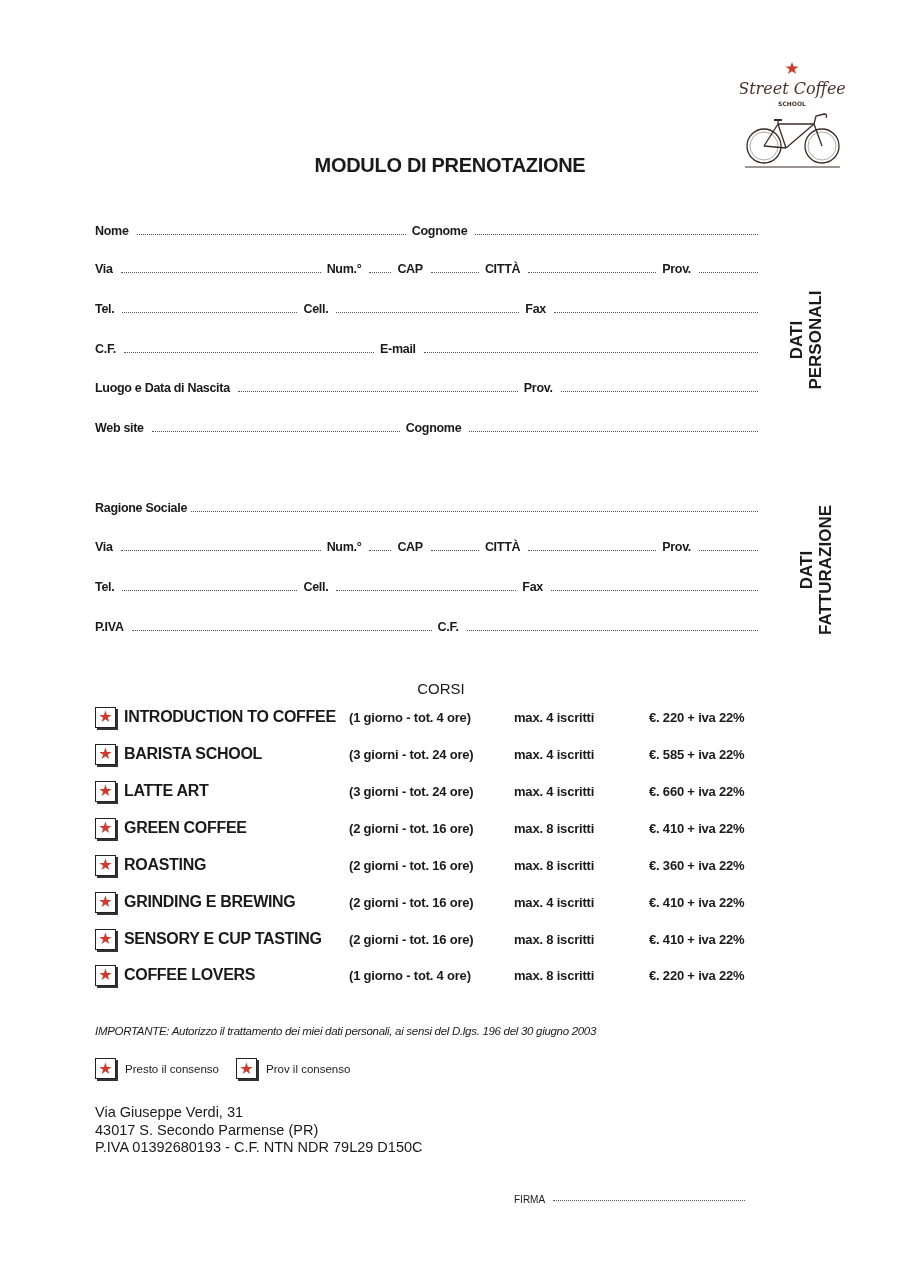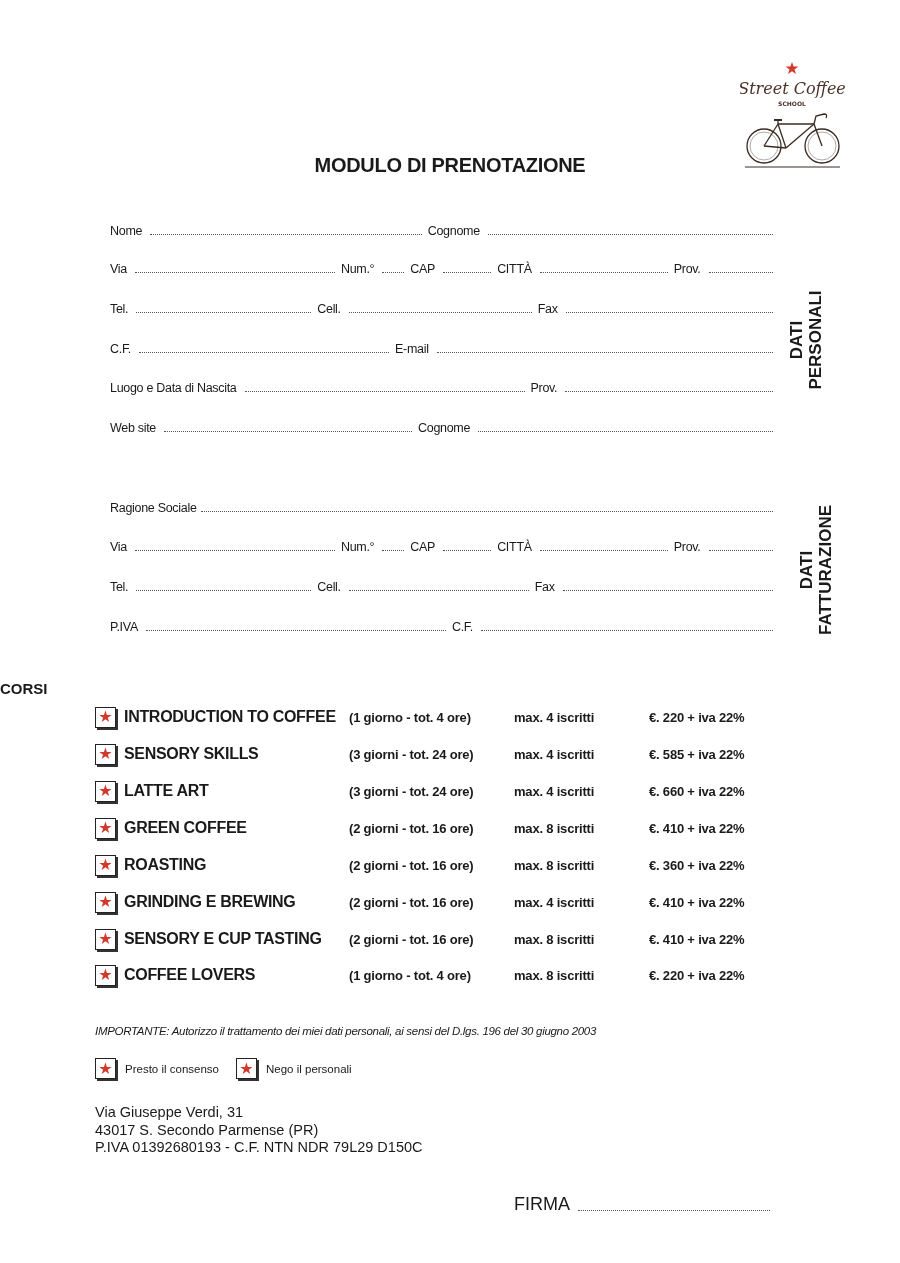--- a/index.html
+++ b/index.html
@@ -1,38 +1,38 @@
 <!DOCTYPE html>
 <html><head>
   <meta charset="utf-8">
   <style>
     html, body { margin:0; padding:0; background:#fff; }
     body { width:900px; height:1263px; position:relative; overflow:hidden; color:#1a1a1a;
       font-family:"Liberation Sans", sans-serif; }
     .abs { position:absolute; }
     .title { left:0; width:900px; top:154px; text-align:center; font-weight:bold; font-size:20px; letter-spacing:-0.3px; }
-    .row { position:absolute; left:95px; width:663px; height:20px; display:flex; align-items:flex-end; font-size:12.5px; font-weight:normal; letter-spacing:-0.3px;margin-left:15px; }
+    .row { position:absolute; left:95px; width:663px; height:20px; display:flex; align-items:flex-end; font-size:12.5px; font-weight:bold; letter-spacing:-0.3px; }
     .row .lbl { white-space:nowrap; padding:0 4px 0 0; line-height:14px; }
     .row .dots { border-bottom:1px dotted #555; height:1px; margin:0 6px 3px 4px; }
     .row .lbl + .dots { }
     .side { position:absolute; transform:rotate(-90deg); transform-origin:center center; font-weight:bold; font-size:17px; line-height:19px; text-align:center; white-space:nowrap; }
-    .corsi-h { left:0; width:882px; top:680px; text-align:left; font-weight:bold; font-size:15px; }
+    .corsi-h { left:0; width:882px; top:680px; text-align:center; font-weight:normal; font-size:15px; }
     .course { position:absolute; left:95px; width:680px; height:26px; display:flex; align-items:center; }
     .cb { width:21px; height:21px; border:1.5px solid #222; box-shadow:2px 2px 0 #333; background:#fff; display:flex; align-items:center; justify-content:center; color:#d0392b; font-size:16px; line-height:16px; box-sizing:border-box; }
     .cname { margin-left:8px; font-weight:bold; font-size:16px; letter-spacing:-0.3px; width:225px; white-space:nowrap; }
     .cdur { width:165px; font-weight:bold; font-size:13px; letter-spacing:-0.2px; white-space:nowrap; text-align:left; }
     .cmax { width:135px; font-weight:bold; font-size:13px; letter-spacing:-0.2px; white-space:nowrap; }
     .cprice { font-weight:bold; font-size:13px; letter-spacing:-0.2px; white-space:nowrap; }
     .important { left:95px; top:1025px; font-style:italic; font-size:11.5px; letter-spacing:-0.3px; }
     .consent { position:absolute; top:1058px; display:flex; align-items:center; font-size:11.5px; }
     .consent .cb { width:21px; height:21px; }
     .consent span.t { margin-left:9px; }
     .footer { left:95px; top:1104px; font-size:14.5px; line-height:17.5px; }
     .footer .name { font-weight:bold; }
-    .firma { left:514px; top:1194px; display:flex; align-items:flex-end; font-size:18px; }
+    .firma { left:514px; top:1194px; display:flex; align-items:flex-end; font-size:10px; }
     .firma .dots { width:192px; border-bottom:1px dotted #555; margin:0 0 4px 8px; }
     .logo { left:740px; top:58px; width:105px; height:115px; }
   </style>
 </head>
 <body>
 
 <div class="abs logo">
   <svg width="105" height="115" viewBox="0 0 105 115">
     <polygon points="52,4 53.6,8.6 58.4,8.6 54.5,11.4 56,16 52,13.2 48,16 49.5,11.4 45.6,8.6 50.4,8.6" fill="#d0392b"></polygon>
     <text x="52" y="36" text-anchor="middle" font-family="'DejaVu Serif', serif" font-style="italic" font-size="16" fill="#4a3228">Street Coffee</text>
@@ -152,21 +152,21 @@
       </span>
       <span class="cname">INTRODUCTION TO COFFEE</span>
       <span class="cdur">(1 giorno - tot. 4 ore)</span>
       <span class="cmax">max. 4 iscritti</span>
       <span class="cprice">€. 220 + iva 22%</span>
     </div>
     <div class="course" style="top: 741px;">
       <span class="cb">
         <span>★</span>
       </span>
-      <span class="cname">SENSORY SKILLS</span>
+      <span class="cname">BARISTA SCHOOL</span>
       <span class="cdur">(3 giorni - tot. 24 ore)</span>
       <span class="cmax">max. 4 iscritti</span>
       <span class="cprice">€. 585 + iva 22%</span>
     </div>
     <div class="course" style="top: 778px;">
       <span class="cb">
         <span>★</span>
       </span>
       <span class="cname">LATTE ART</span>
       <span class="cdur">(3 giorni - tot. 24 ore)</span>
@@ -224,21 +224,21 @@
 <div class="consent" style="left:95px">
   <span class="cb">
       <span>★</span>
     </span>
   <span class="t">Presto il consenso</span>
 </div>
 <div class="consent" style="left:236px">
   <span class="cb">
       <span>★</span>
     </span>
-  <span class="t">Nego il personali</span>
+  <span class="t">Prov il consenso</span>
 </div>
 
 <div class="abs footer">
   <div>Via Giuseppe Verdi, 31</div>
   <div>43017 S. Secondo Parmense (PR)</div>
   <div>P.IVA 01392680193 - C.F. NTN NDR 79L29 D150C</div>
 </div>
 
 <div class="abs firma">
   <span>FIRMA</span>

